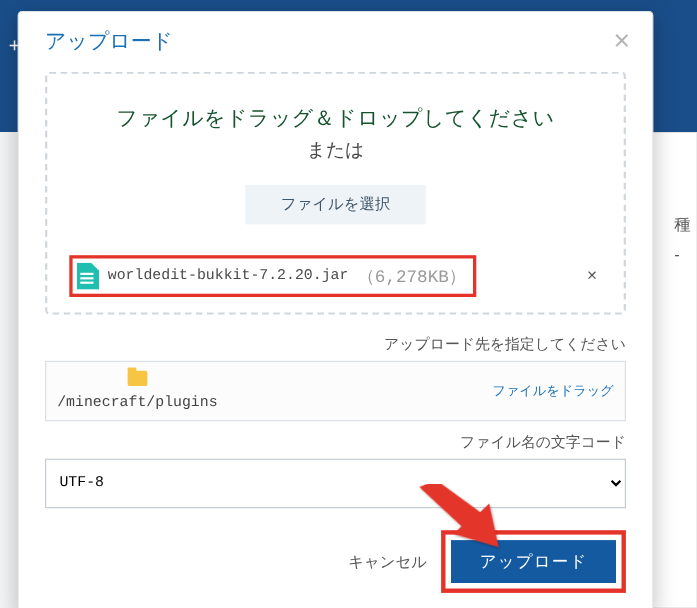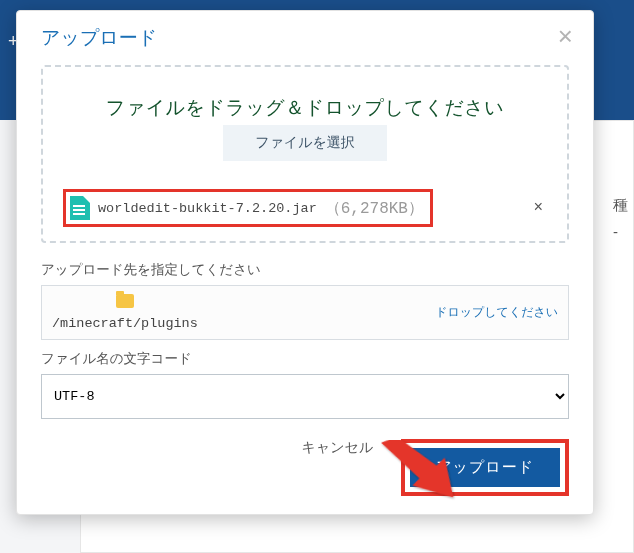--- a/index.html
+++ b/index.html
@@ -162,20 +162,21 @@
   }
 
   .section {
     margin: 0 24px 10px 24px;
     text-align: left;
   }
   .section-label {
     font-size: 13.5px;
     color: #555;
     margin-bottom: 6px;
+    text-align: right;
   }
   .dest-box {
     border: 1px solid #d8dde2;
     background: #fcfcfc;
     padding: 8px 10px;
     display: flex;
     align-items: center;
     justify-content: space-between;
   }
   .dest-left {
@@ -216,22 +217,22 @@
     padding: 5px 8px;
     font-size: 13.5px;
     font-family: inherit;
     height: 45px;
   }
 
   .footer {
     margin: 20px 24px 0 24px;
     display: flex;
     justify-content: flex-end;
-    align-items: flex-start;
-    gap: 28px;
+    align-items: center;
+    gap: 13px;
     position: relative;
   }
   .cancel-link {
     color: #555;
     font-size: 14px;
     cursor: pointer;
   }
   .primary-wrap {
     border: 4px solid #e4342a;
     padding: 5px;
@@ -271,20 +272,21 @@
 
 <div class="modal">
 
   <div class="modal-header">
     <div class="modal-title">アップロード</div>
     <div class="close-x">×</div>
   </div>
 
   <div class="dropzone">
     <div class="dz-big">ファイルをドラッグ＆ドロップしてください</div>
+    <div class="dz-or">または</div>
     <div class="select-row">
       <button class="light-btn">ファイルを選択</button>
     </div>
 
     <div class="file-row-outer">
       <span class="file-item-wrap">
         <span class="file-item">
           <span class="file-icon"></span>
           <span class="file-name">worldedit-bukkit-7.2.20.jar</span>
           <span class="file-size">（6,278KB）</span>
@@ -294,21 +296,21 @@
     </div>
   </div>
 
   <div class="section">
     <div class="section-label">アップロード先を指定してください</div>
     <div class="dest-box">
       <div class="dest-left">
         <span class="folder-ico"></span>
         <span class="dest-path">/minecraft/plugins</span>
       </div>
-      <span class="change-link">ドロップしてください</span>
+      <span class="change-link">ファイルをドラッグ</span>
     </div>
   </div>
 
   <div class="section">
     <div class="section-label">ファイル名の文字コード</div>
     <select class="enc-select">
       <option>UTF-8</option>
     </select>
   </div>
 

